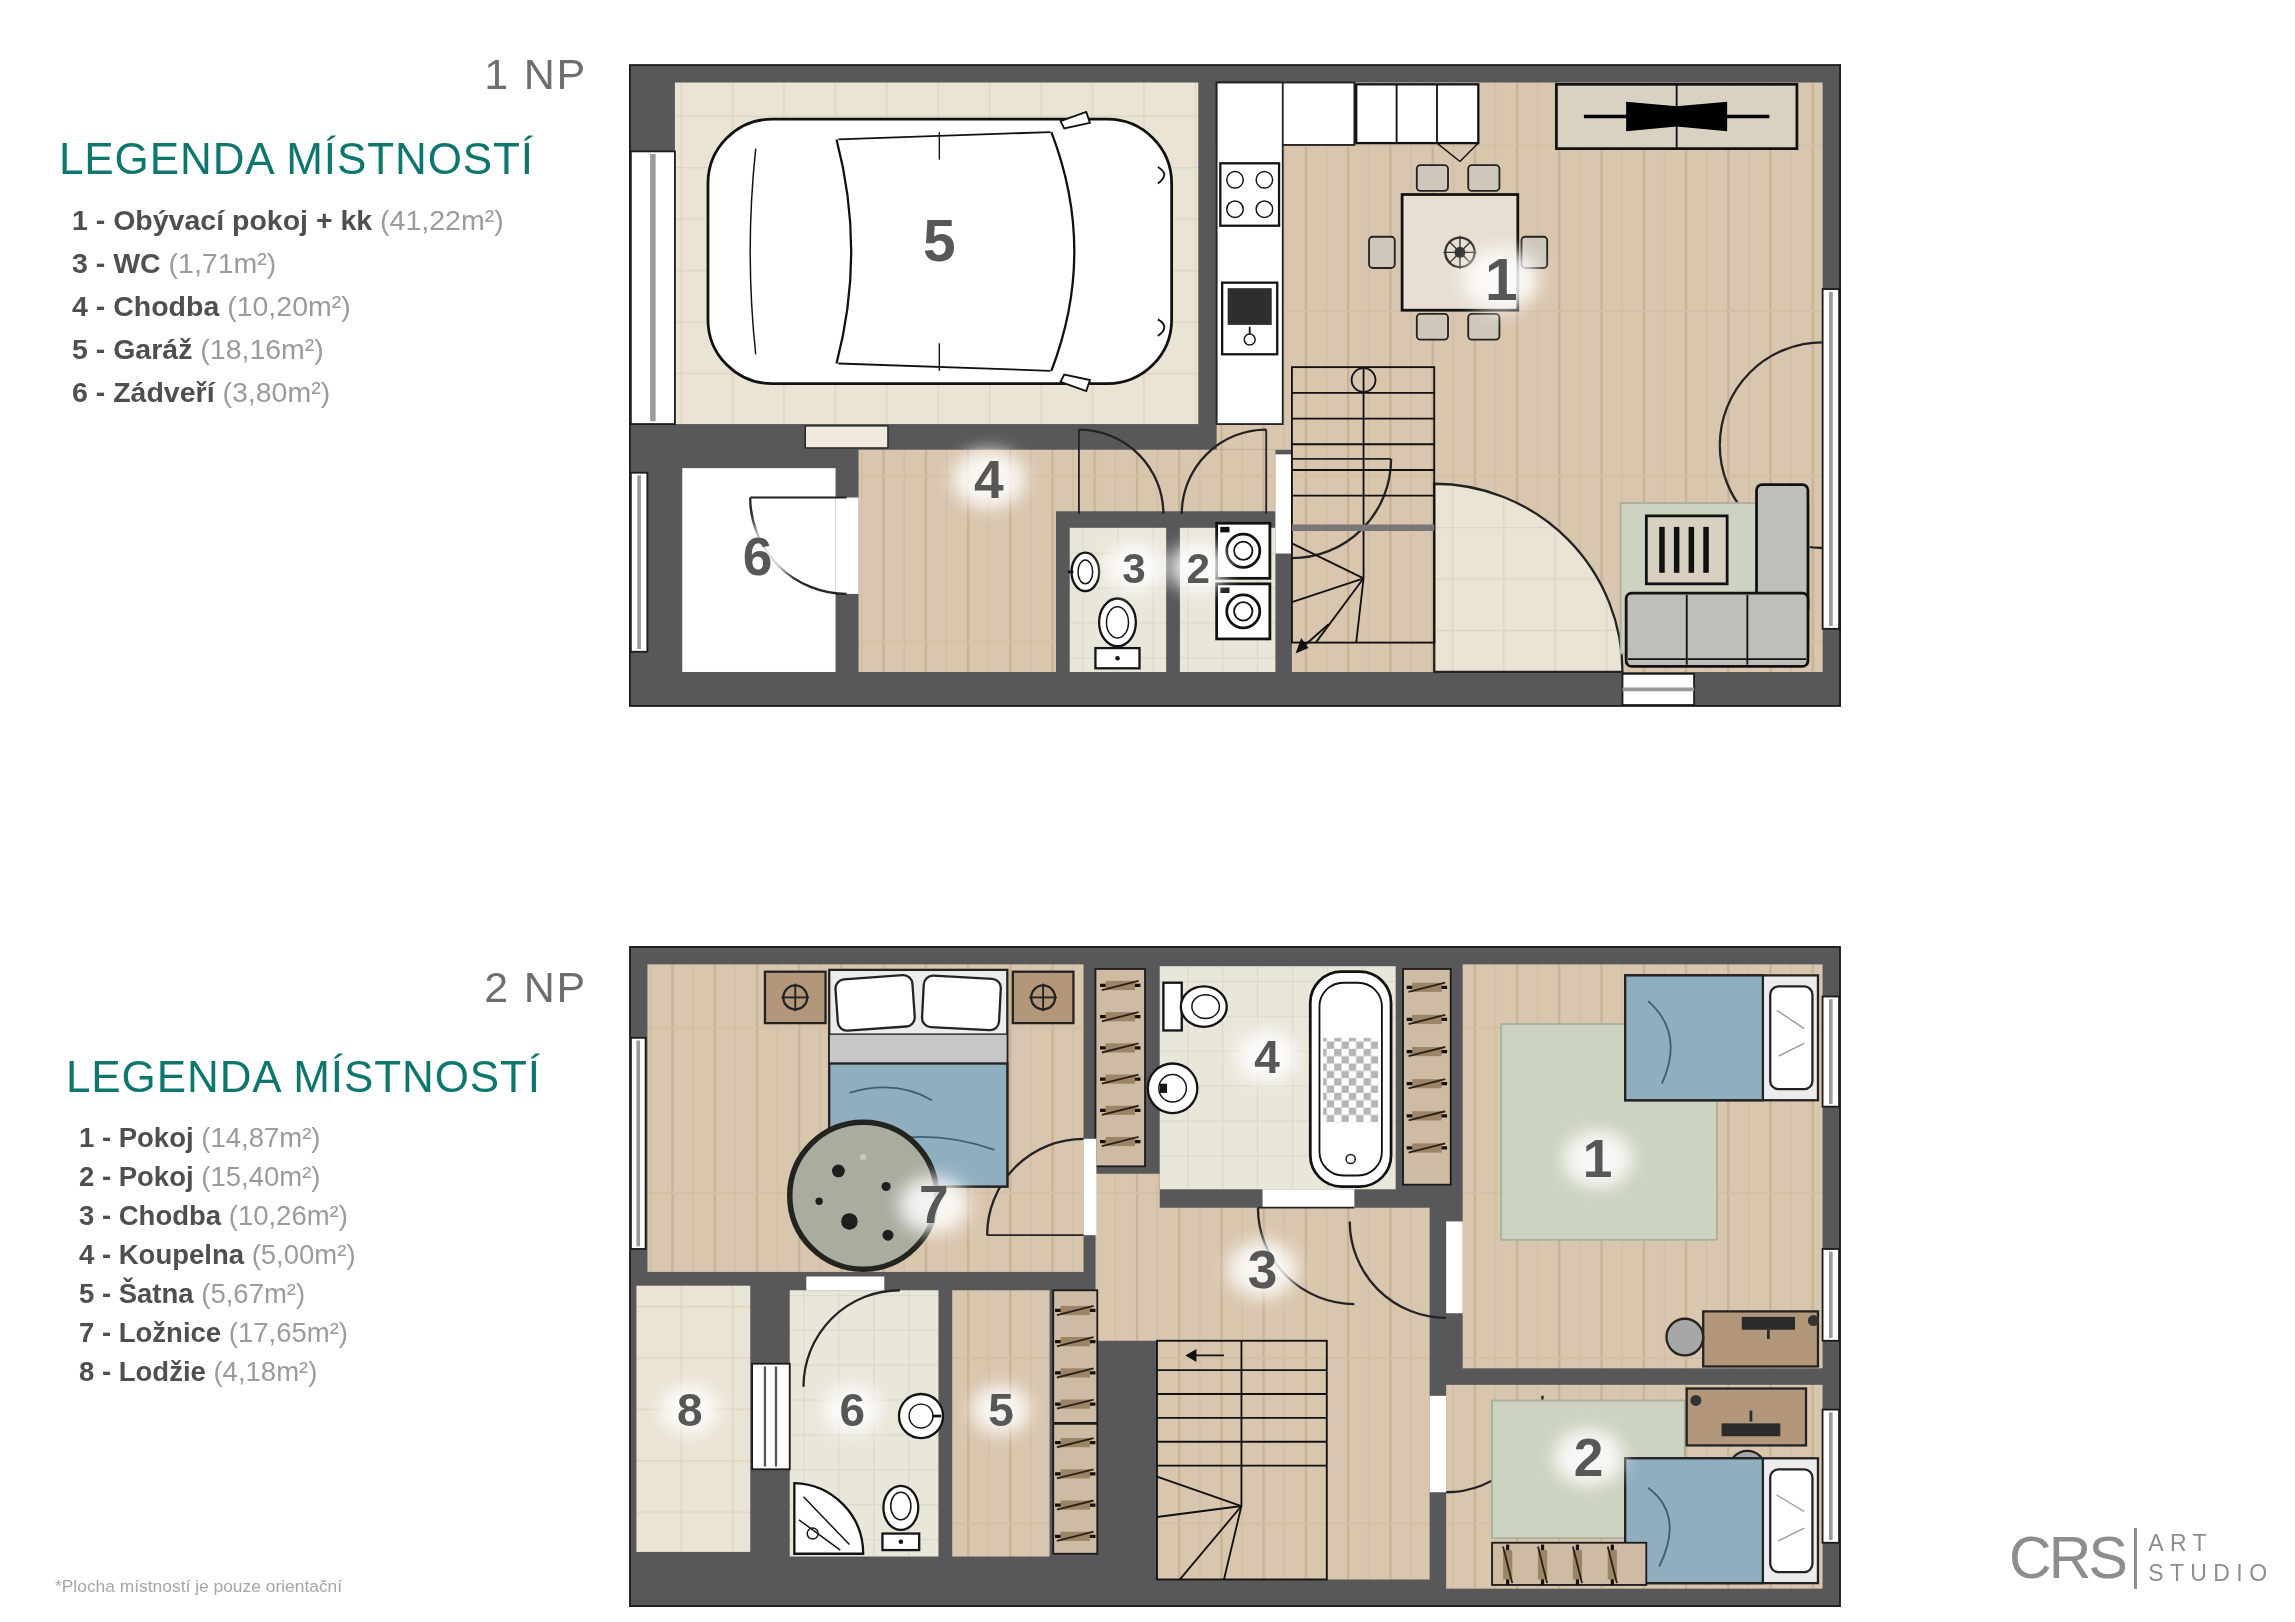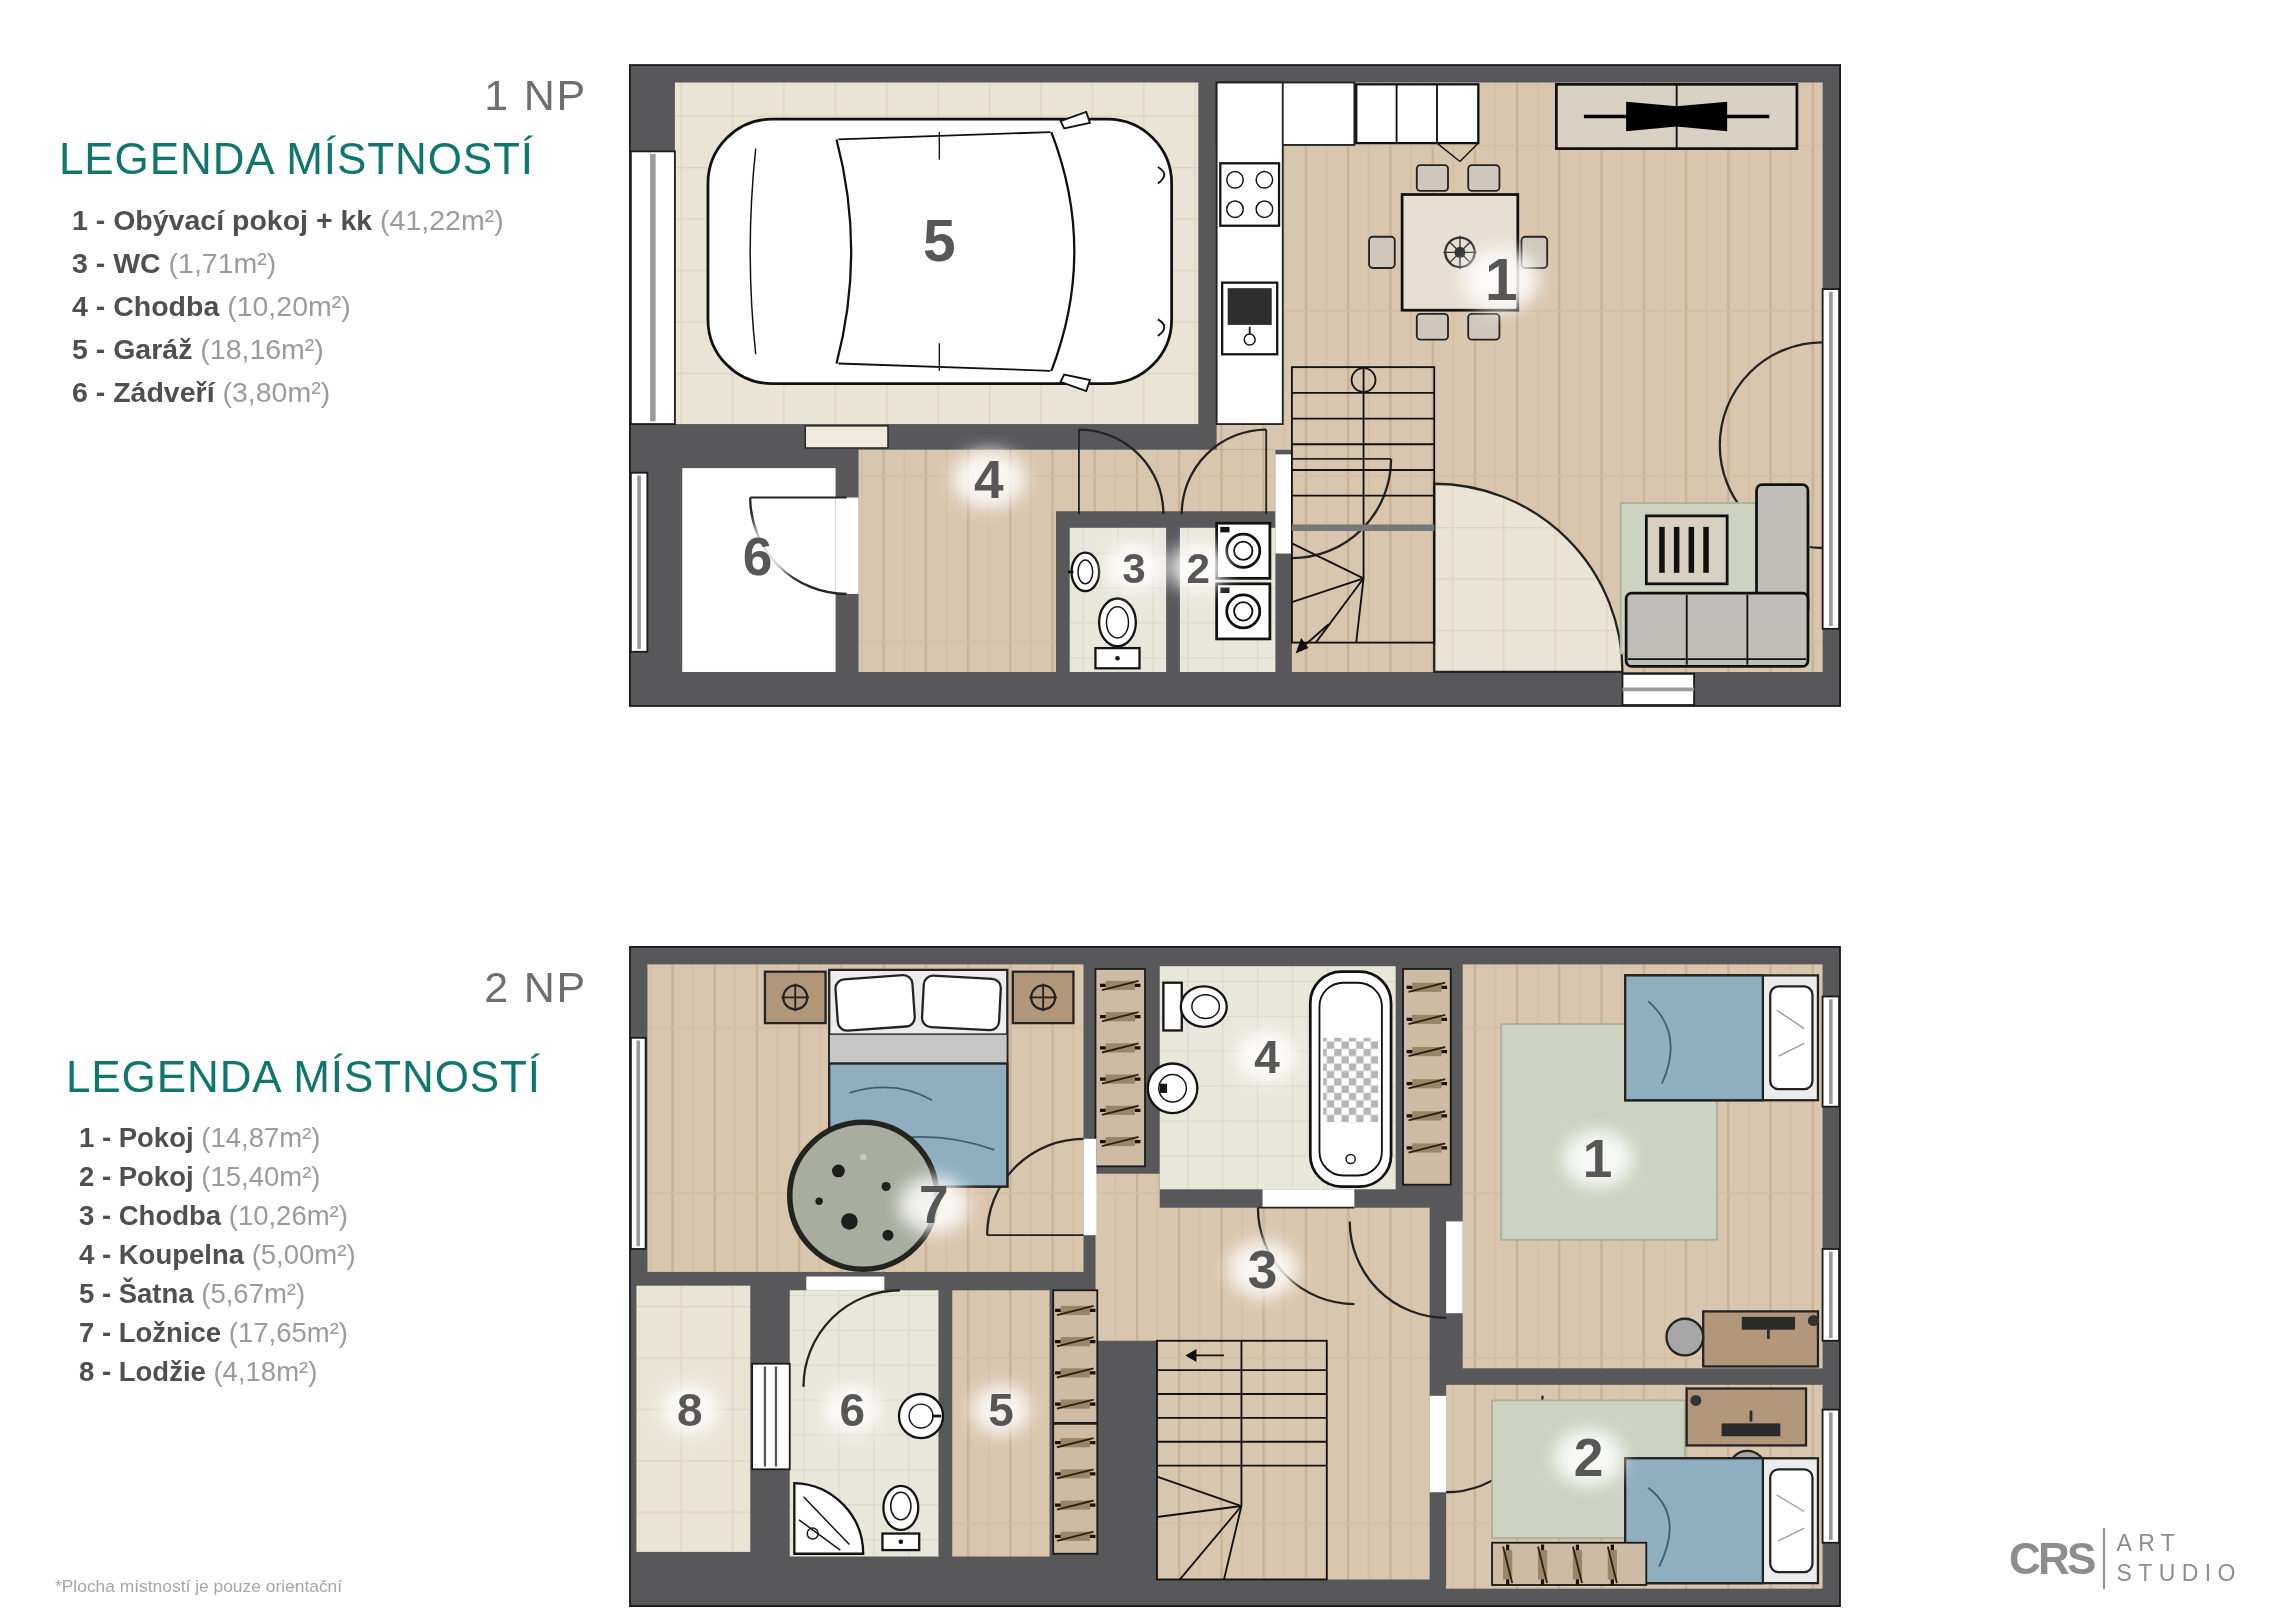--- a/index.html
+++ b/index.html
@@ -1,34 +1,34 @@
 <!DOCTYPE html>
 <html style="font-size:14.7px"><head>
 <meta charset="utf-8">
 <style>
   html,body{margin:0;padding:0;background:#ffffff;}
   #canvas{position:relative;width:2296px;height:1623px;background:#fff;overflow:hidden;
           font-family:"Liberation Sans",sans-serif;}
   .np-title{position:absolute;width:312px;text-align:right;font-size:43px;color:#6e6e6e;
             font-weight:400;letter-spacing:1.8px;}
-  #np1{left:275px;top:71px;}
+  #np1{left:275px;top:50px;}
   #np2{left:275px;top:946px;margin-top:17px;}
   .legend{position:absolute;}
   #legend1{left:59px;top:134px;width:551px;}
   #legend2{left:66px;top:1052px;width:551px;}
   .legend-title{font-size:44px;color:#0f766e;font-weight:400;letter-spacing:0.9px;margin-bottom:20px;}
   .legend-items{margin-top:16px;}
   #legend1 .legend-item{height:43px;font-size:28.5px;}
   #legend2 .legend-item{height:39px;font-size:27.5px;}
   .legend-item{white-space:nowrap;padding-left:13px;}
   .li-label{font-weight:bold;color:#4f4f4f;}
   .li-area{font-weight:400;color:#9b9b9b;}
   #footnote{position:absolute;left:55px;top:1576px;font-size:17.4px;color:#a6a6a6;}
   #logo{position:absolute;left:2009px;top:1528px;display:flex;align-items:center;}
-  .logo-mark{font-size:44px;font-weight:bold;color:#8d8d8d;letter-spacing:-2.8px;line-height:1;}
+  .logo-mark{font-size:59px;font-weight:normal;color:#8d8d8d;letter-spacing:-2.8px;line-height:1;}
   .logo-bar{width:2.8px;height:61px;background:#8d8d8d;margin:0 11px 0 9.2px;}
   .logo-lines{display:flex;flex-direction:column;justify-content:center;}
   .logo-line{font-size:23px;color:#8d8d8d;letter-spacing:6.4px;line-height:1.28;}
   .plan{position:absolute;}
   #plan1{left:629px;top:64px;width:1212px;height:643px;}
   #plan2{left:629px;top:946px;width:1212px;height:661px;}
   .arc{fill:none;stroke:#232323;stroke-width:2.5;}
   .leaf{stroke:#232323;stroke-width:2;}
   .fx{fill:#ffffff;stroke:#141414;stroke-width:2.5;}
   .fxthin{fill:none;stroke:#141414;stroke-width:1.6;}

